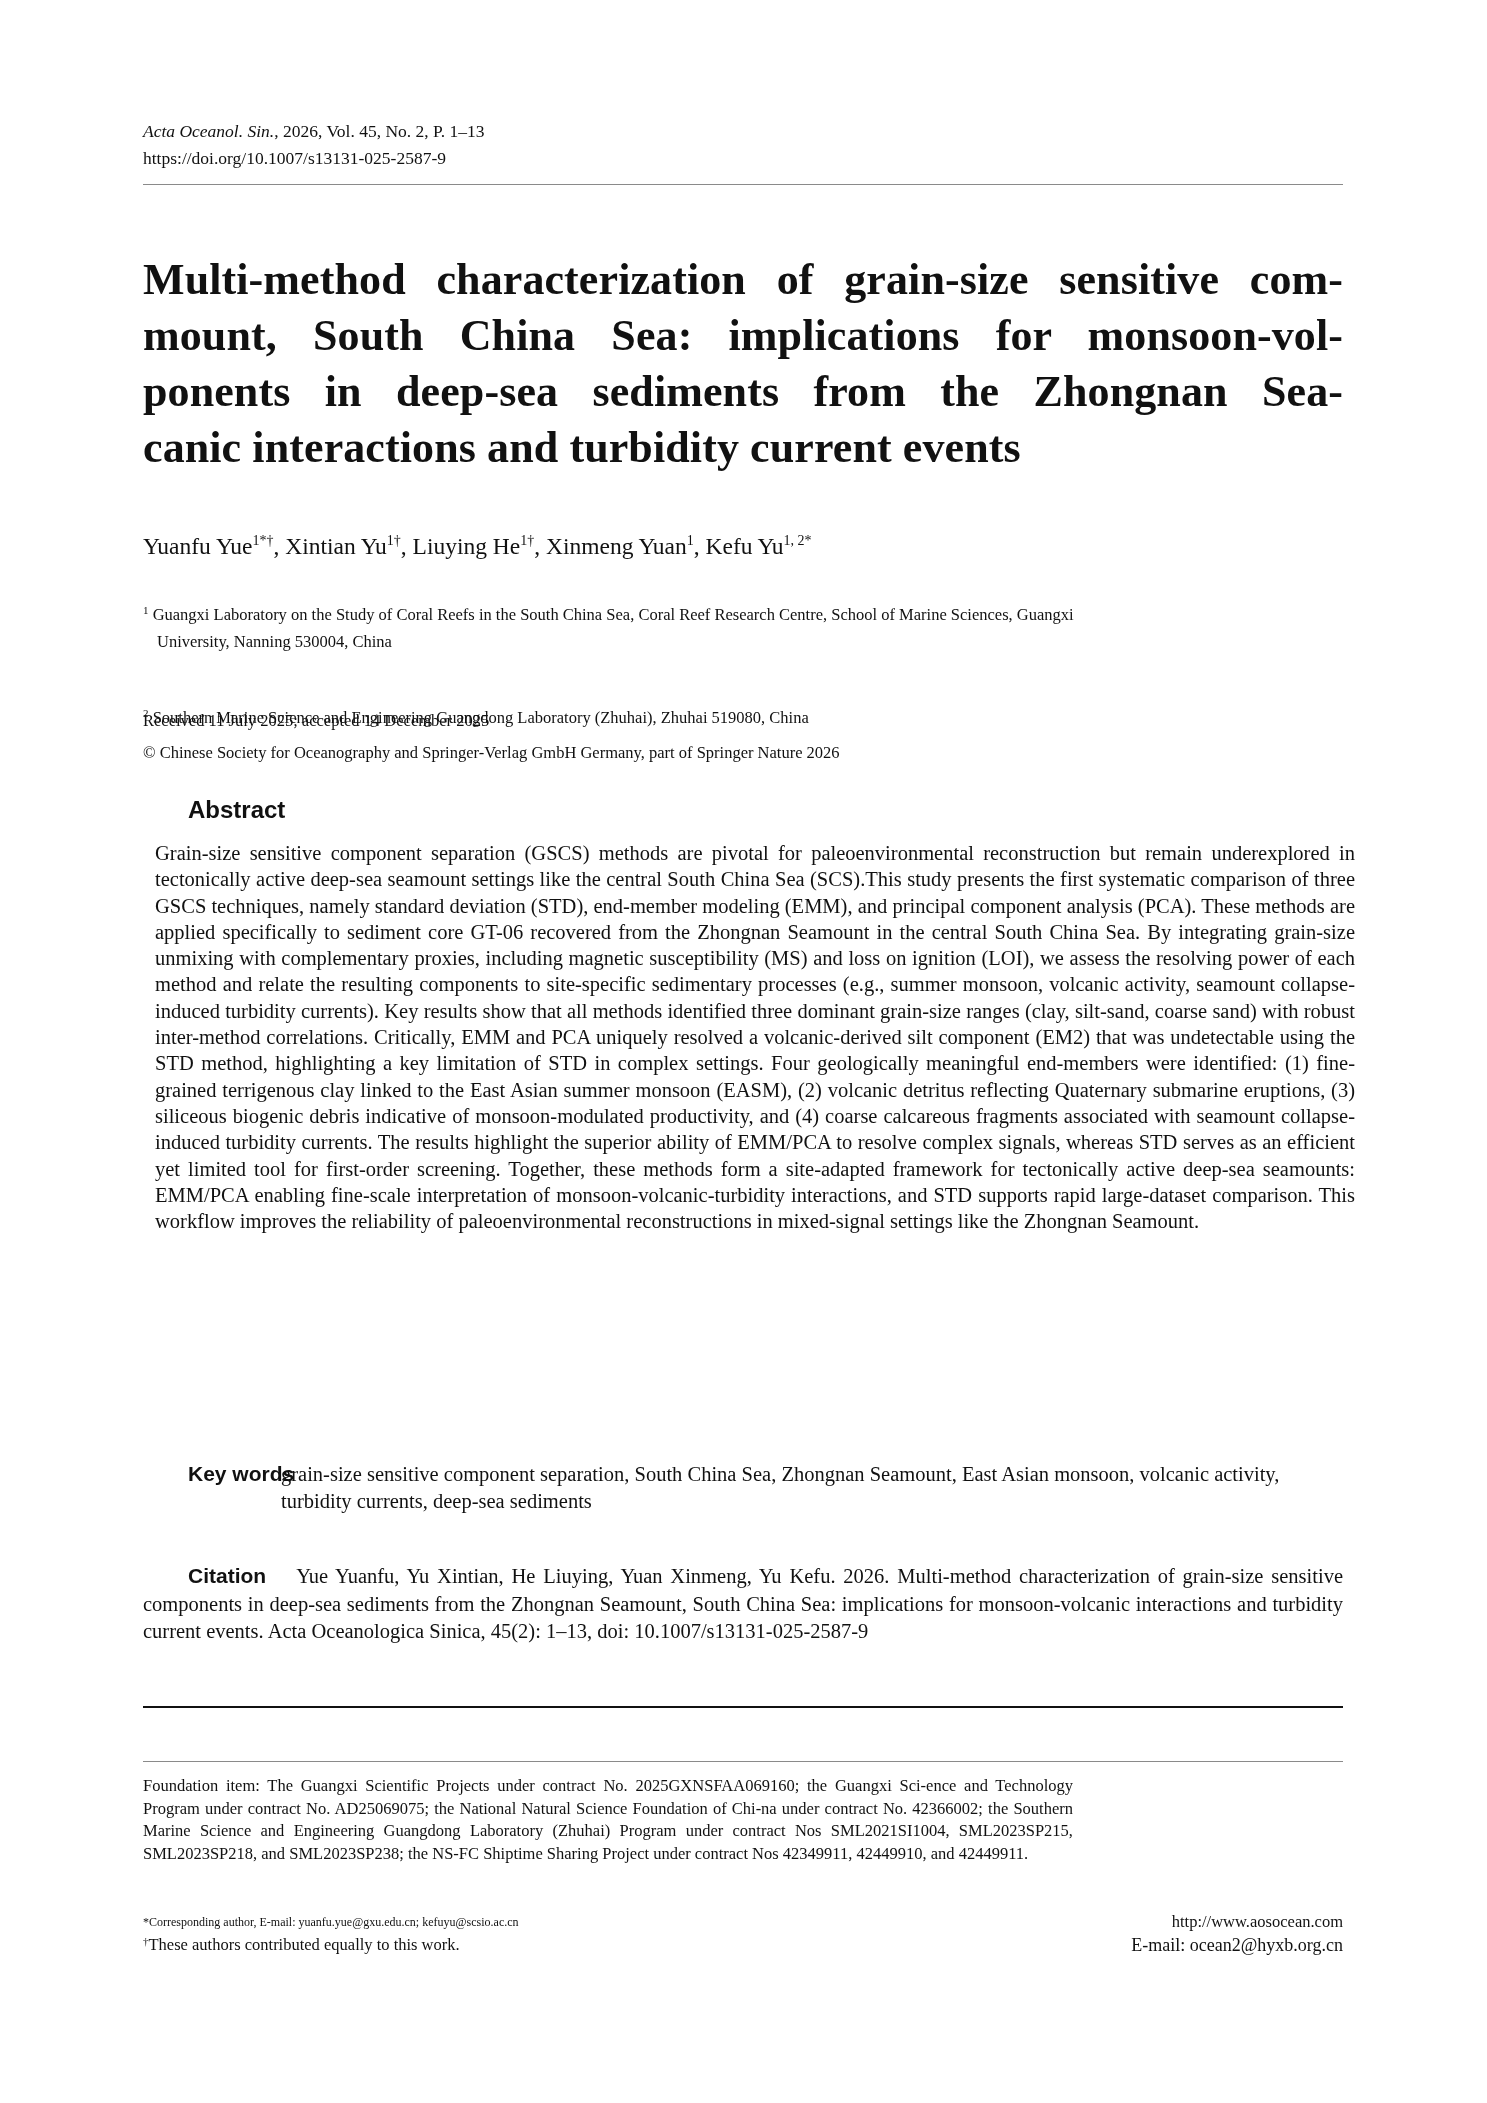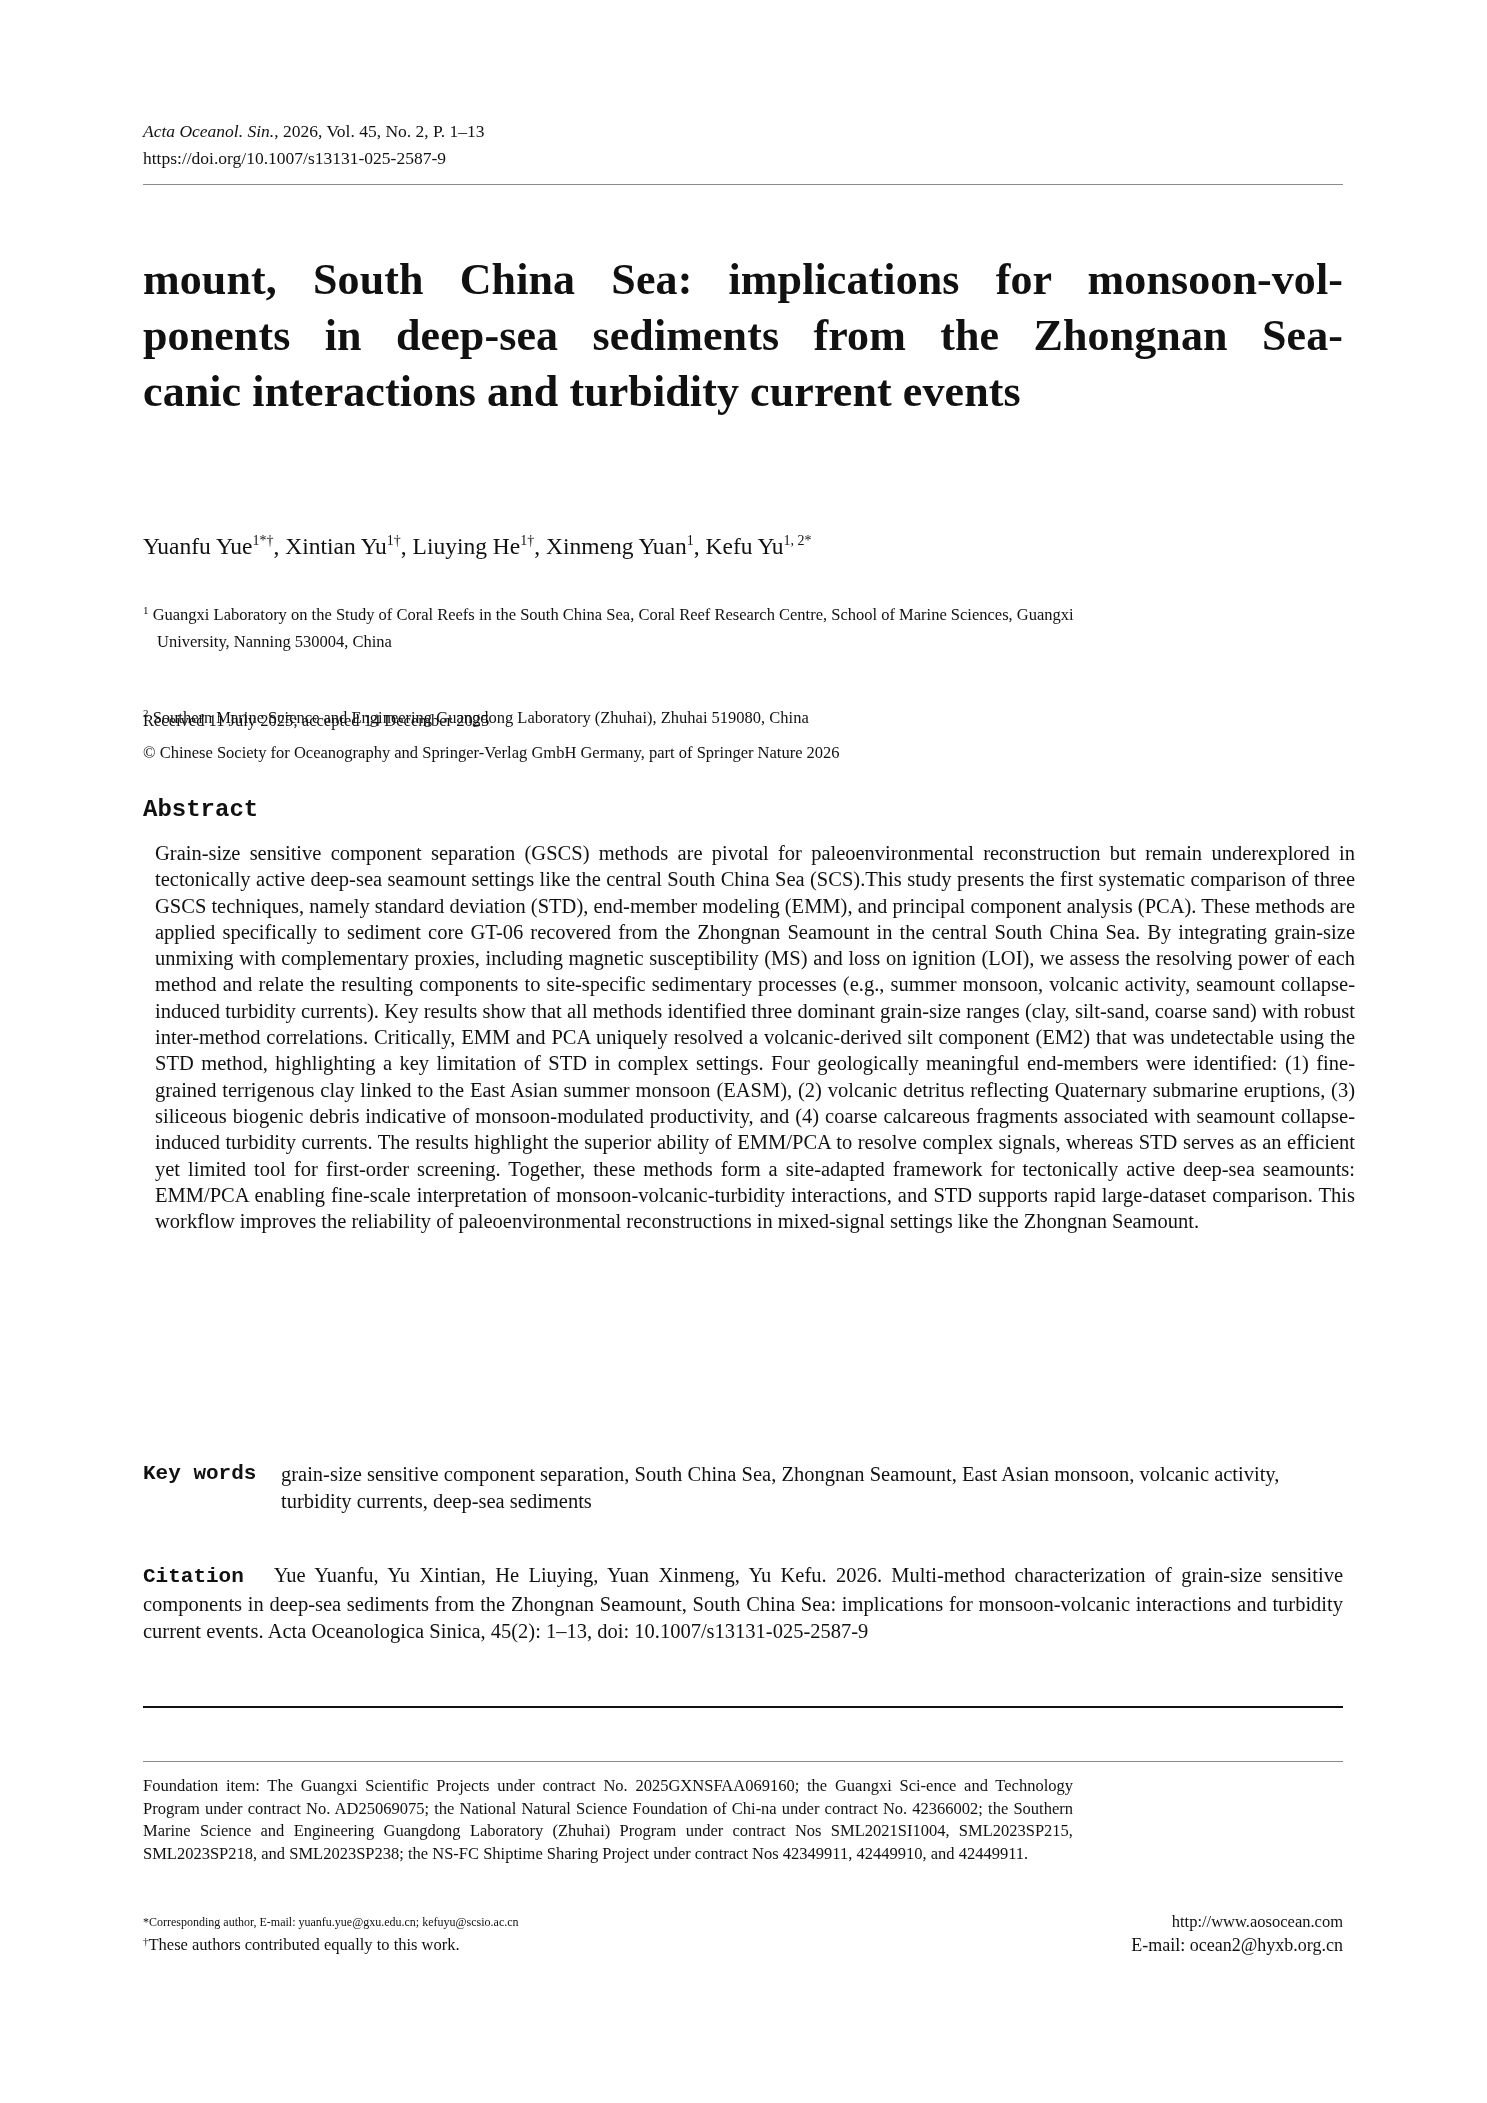--- a/index.html
+++ b/index.html
@@ -1,18 +1,18 @@
 <!DOCTYPE html>
 <html><head>
 <meta charset="utf-8">
 <style>
   html, body { margin: 0; padding: 0; background: #ffffff; }
   body { width: 1487px; height: 2103px; position: relative; overflow: hidden; color: #111; }
   .serif { font-family: "Liberation Serif", "DejaVu Serif", serif; }
-  .sans { font-family: Liberation Mono, monospace; }
+  .sans { font-family: Liberation Sans, sans-serif; margin-left: 45px; }
   .page { position: absolute; left: 143px; top: 0; width: 1200px; }
 
   .journal-line { position: absolute; top: 119px; left: 0; font-size: 17.5px; line-height: 24px; }
   .journal-line i { font-style: italic; }
   .doi-line { position: absolute; top: 146px; left: 0; font-size: 17.5px; line-height: 24px; }
   .top-rule { position: absolute; top: 184px; left: 0; width: 1200px; height: 0; border-top: 1.5px solid #8a8a8a; }
 
   .title { position: absolute; top: 252px; left: 0; width: 1200px; font-size: 44px; font-weight: bold;
            line-height: 56px; text-align: justify; text-align-last: left; margin: 0; letter-spacing: 0.1px; }
   .title span { display: block; text-align: justify; text-align-last: justify; }
@@ -58,20 +58,21 @@
 
 <div class="page serif">
 
   <div class="journal-line">
     <i>Acta Oceanol. Sin.</i><span>, 2026, Vol. 45, No. 2, P. 1–13</span>
   </div>
   <div class="doi-line">https://doi.org/10.1007/s13131-025-2587-9</div>
   <div class="top-rule"></div>
 
   <h1 class="title">
+    <span>Multi-method characterization of grain-size sensitive com-</span>
     <span>mount, South China Sea: implications for monsoon-vol-</span>
     <span>ponents in deep-sea sediments from the Zhongnan Sea-</span>
     <span class="last">canic interactions and turbidity current events</span>
   </h1>
 
   <div class="authors">
     <span>Yuanfu Yue</span><sup>1*†</sup><span>, </span>
     <span>Xintian Yu</span><sup>1†</sup><span>, </span>
     <span>Liuying He</span><sup>1†</sup><span>, </span>
     <span>Xinmeng Yuan</span><sup>1</sup><span>, </span>

